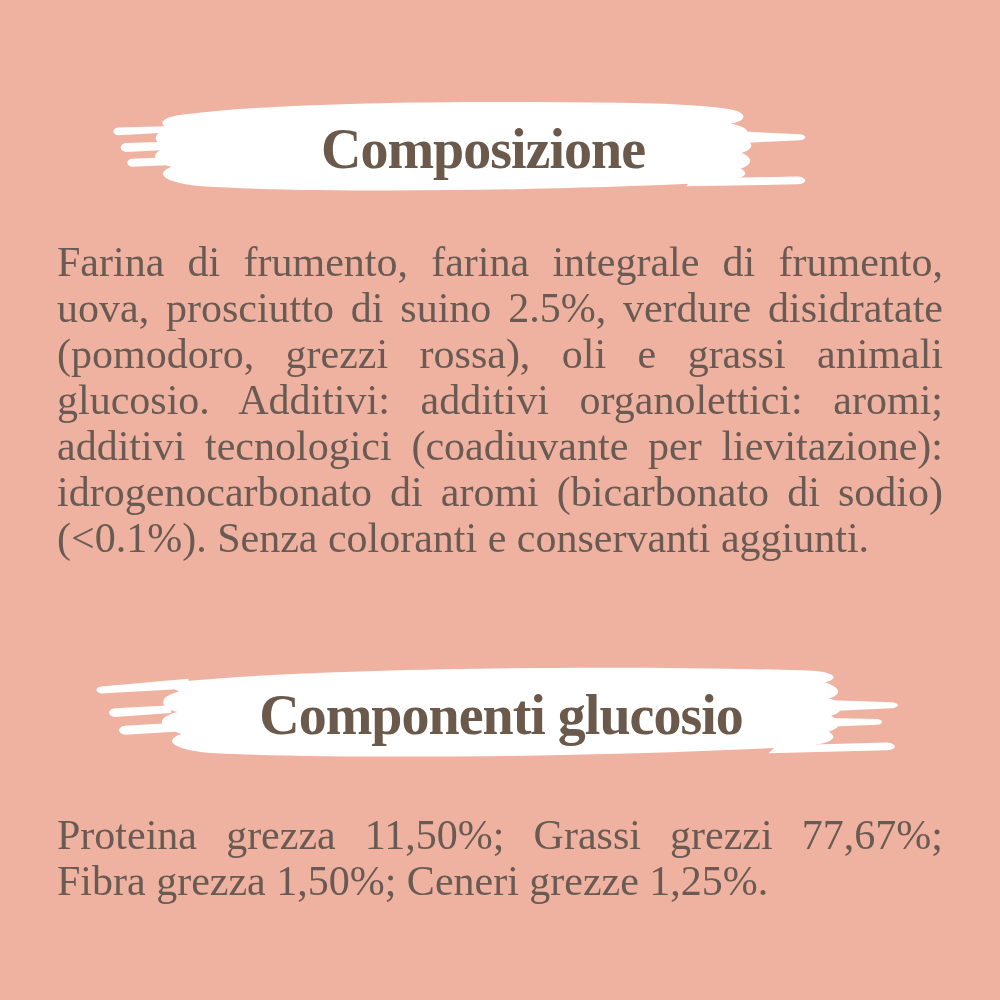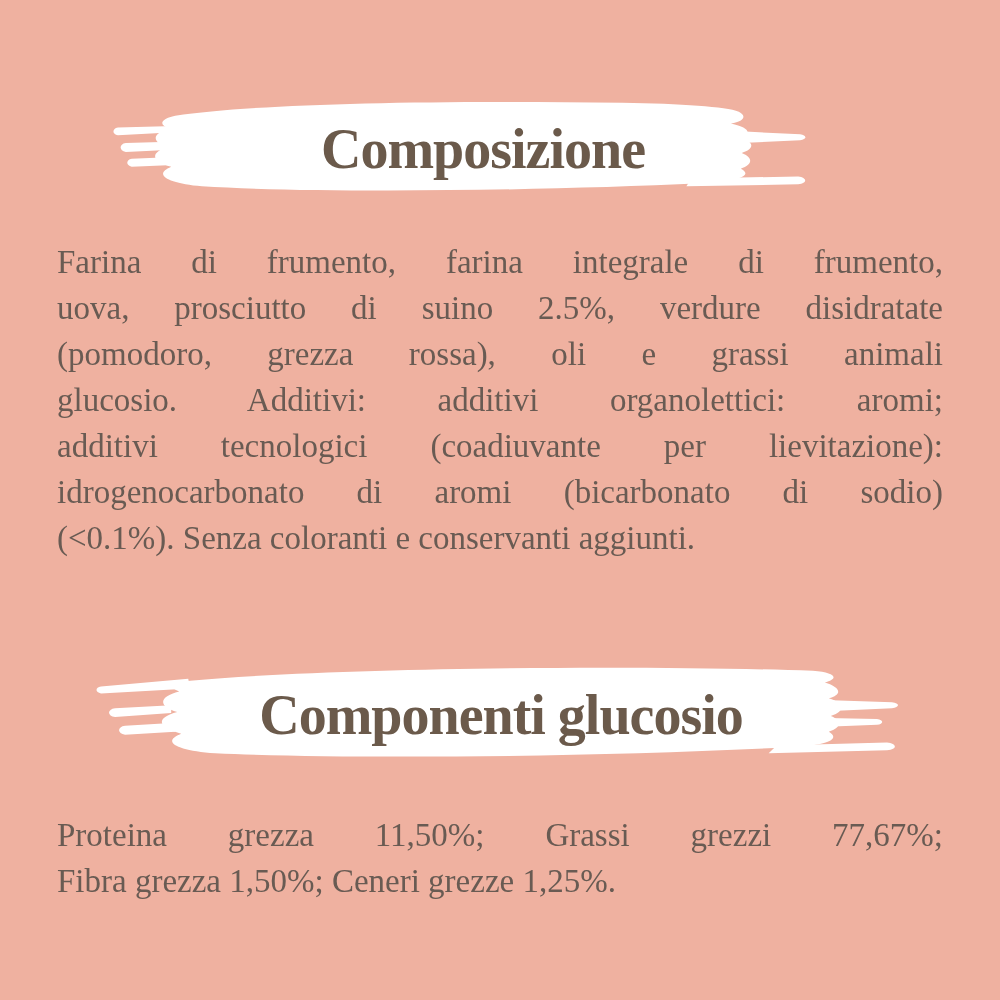--- a/index.html
+++ b/index.html
@@ -22,21 +22,21 @@
     color:var(--title,#6B5A4B);
     z-index:2;
   }
   #composition-banner{left:108px;top:96px;width:702px;height:106px;}
   #composition-banner .banner-title{padding-left:48px;box-sizing:border-box;}
   #analytical-banner{left:95px;top:661px;width:812px;height:108px;}
   .para{
     position:absolute;
     left:57px;width:886px;
     color:var(--body,#695B53);
-    font-size:33px;
+    font-size:42px;
     line-height:46px;
   }
   #ingredients-text{top:239px;}
   #analytical-text{top:812px;}
   .line{
     text-align:justify;
     text-align-last:justify;
     white-space:normal;
   }
   .line.last{
@@ -64,21 +64,21 @@
         <path d="M640,36 L700,39 C707,40 707,44 700,45 L640,48 Z"></path>
         <path d="M590,84 L698,82 C707,83 708,89 698,90 L585,92 Z"></path>
       </g>
     </svg>
     <div class="banner-title">Composizione</div>
   </div>
 
   <div class="para" id="ingredients-text">
     <div class="line">Farina di frumento, farina integrale di frumento,</div>
     <div class="line">uova, prosciutto di suino 2.5%, verdure disidratate</div>
-    <div class="line">(pomodoro, grezza rossa), oli e grassi animali</div>
+    <div class="line">(pomodoro, grezzi rossa), oli e grassi animali</div>
     <div class="line">glucosio. Additivi: additivi organolettici: aromi;</div>
     <div class="line">additivi tecnologici (coadiuvante per lievitazione):</div>
     <div class="line">idrogenocarbonato di aromi (bicarbonato di sodio)</div>
     <div class="line last">(&lt;0.1%). Senza coloranti e conservanti aggiunti.</div>
   </div>
 
   <div class="banner" id="analytical-banner">
     <svg viewBox="0 0 810 110" preserveAspectRatio="none" aria-hidden="true">
       <g fill="#FFFFFF">
         <path d="M95,20 C250,6 550,4 716,10 C740,12 742,18 728,22

